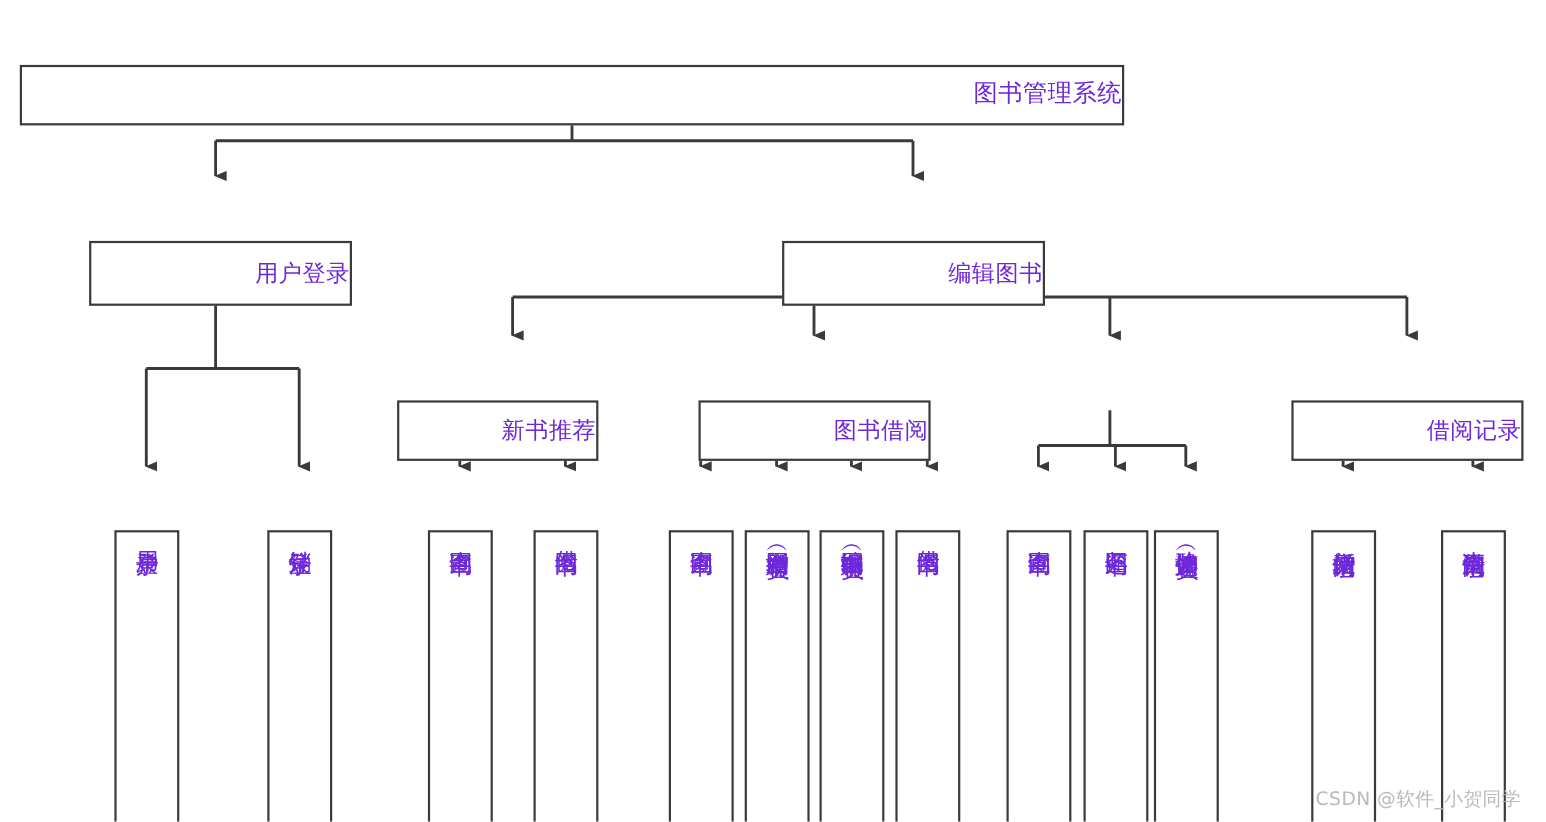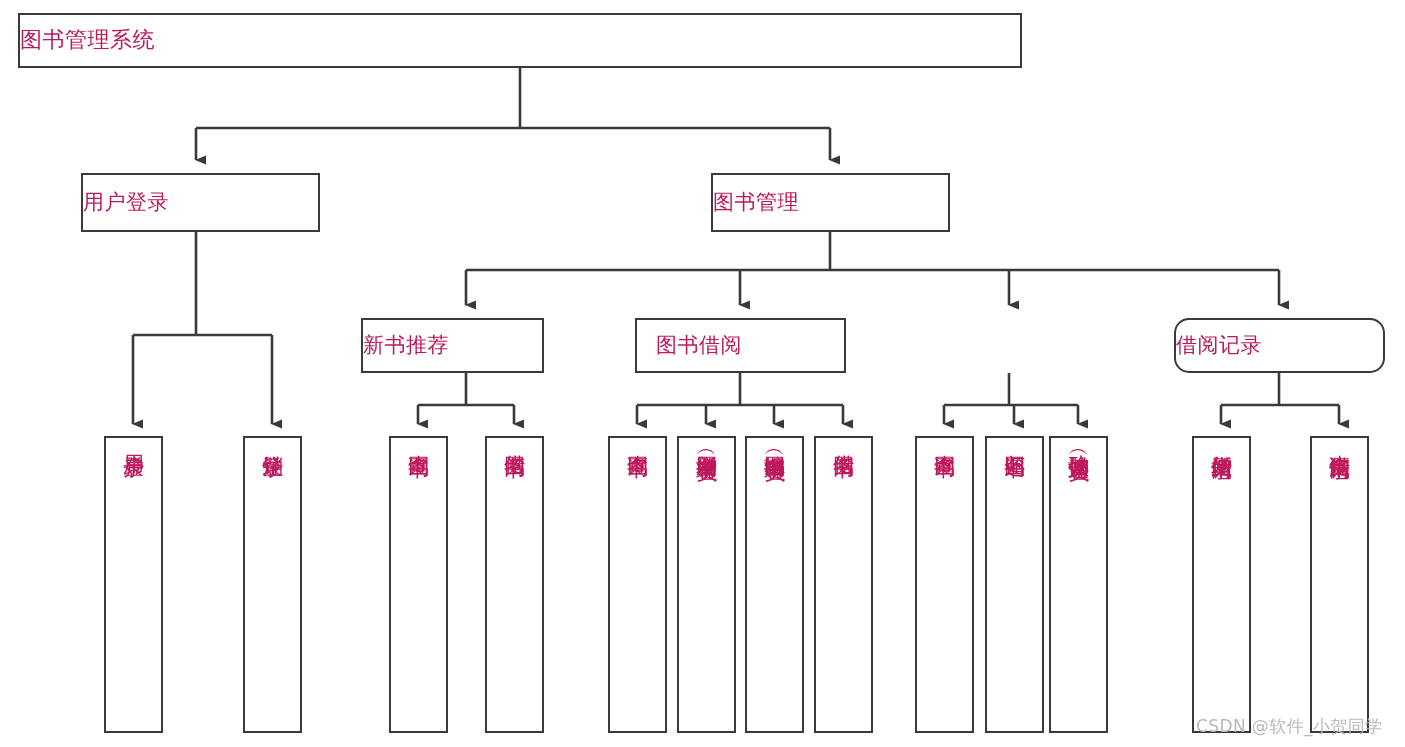--- a/index.html
+++ b/index.html
@@ -25,22 +25,23 @@
     height: 747px;
     pointer-events: none;
   }
   .node {
     position: absolute;
     box-sizing: border-box;
     border: 2px solid #3a3a3a;
     background: #ffffff;
     display: flex;
     align-items: center;
-    justify-content: flex-start;
-    color: #be185d;
+    justify-content: flex-end;
+    color: #6d28d9;
+    margin-top: 46px;
   }
   .node .lbl {
     display: block;
     text-align: center;
     line-height: 1.22;
     letter-spacing: 0.5px;
   }
   
   .h-node .lbl {
     font-size: 21px;
@@ -124,30 +125,30 @@
   </svg>
 
   <div class="node h-node root" style="left:18px; top:13px; width:1004px; height:55px;">
     <span class="lbl">图书管理系统</span>
   </div>
 
   <div class="node h-node" style="left:81px; top:173px; width:239px; height:59px;">
     <span class="lbl">用户登录</span>
   </div>
   <div class="node h-node" style="left:711px; top:173px; width:239px; height:59px;">
-    <span class="lbl">图书管理</span>
+    <span class="lbl">编辑图书</span>
   </div>
 
   <div class="node h-node" style="left:361px; top:318px; width:183px; height:55px;">
     <span class="lbl">新书推荐</span>
   </div>
   <div class="node h-node" style="left:635px; top:318px; width:211px; height:55px;padding-left:19px;">
     <span class="lbl">图书借阅</span>
   </div>
-  <div class="node h-node" style="left:1174px; top:318px; width:211px; height:55px;border-radius:15px;">
+  <div class="node h-node" style="left:1174px; top:318px; width:211px; height:55px;">
     <span class="lbl">借阅记录</span>
   </div>
 
   <div class="node v-node" style="left:104px; top:436px; width:59px; height:297px;">
     <span class="lbl">用户登录</span>
   </div>
   <div class="node v-node" style="left:243px; top:436px; width:59px; height:297px;">
     <span class="lbl">注销登录</span>
   </div>
 

